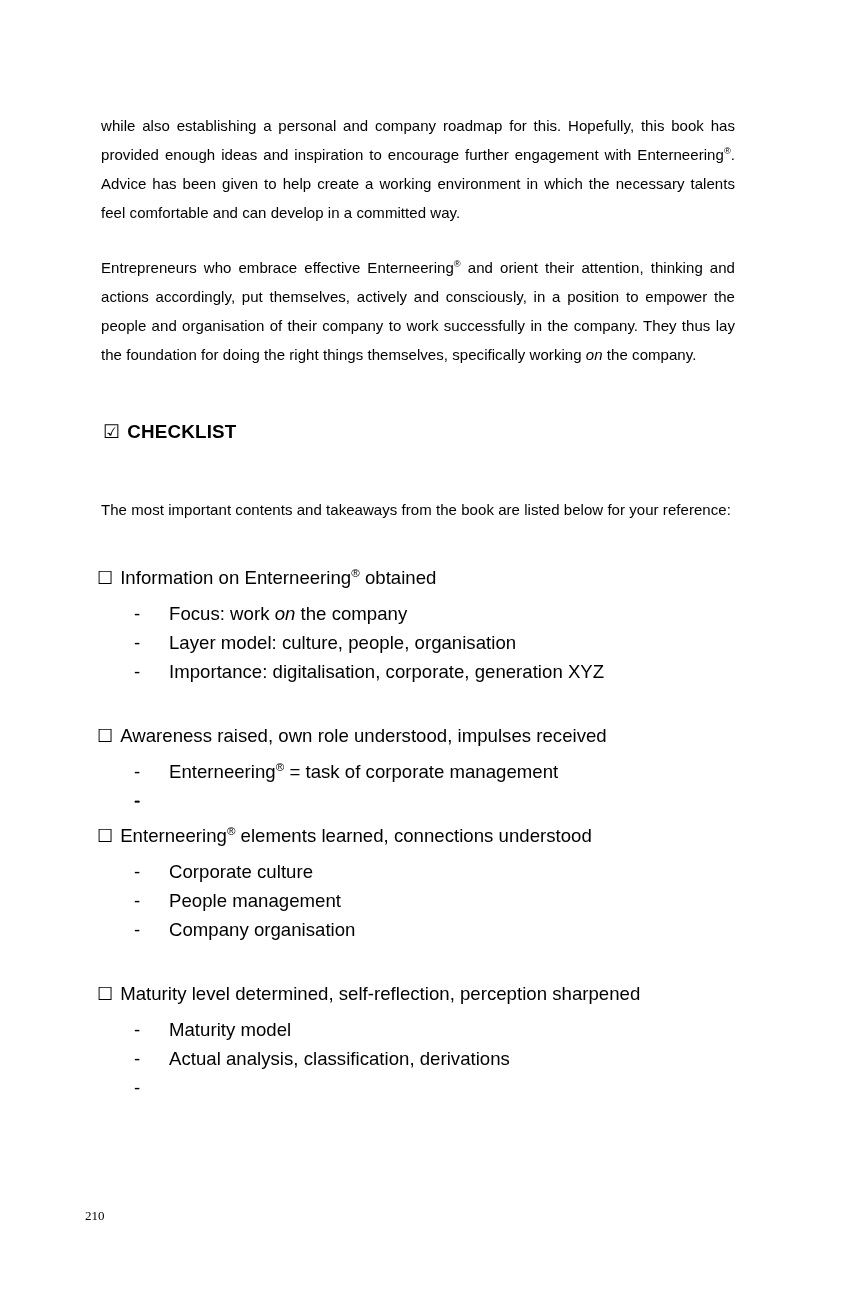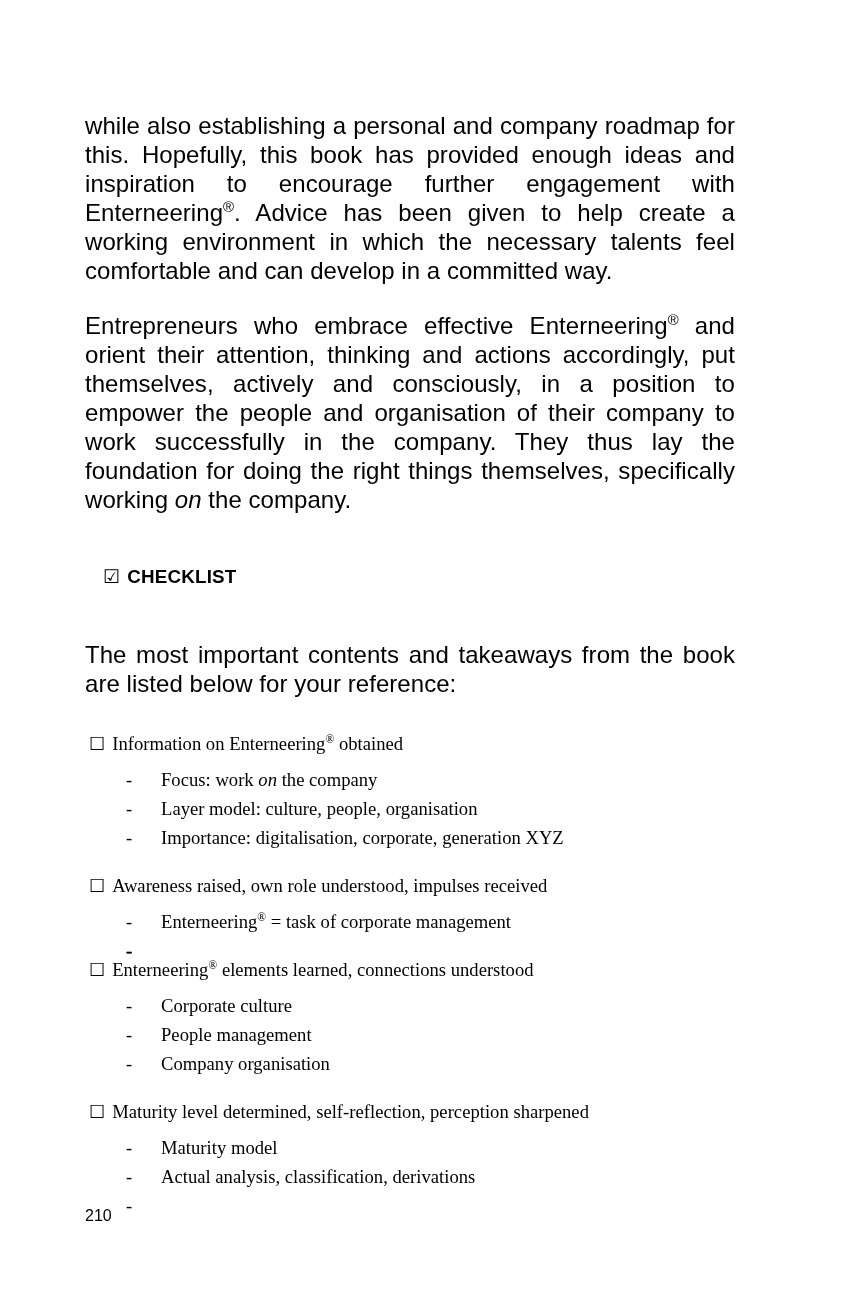--- a/index.html
+++ b/index.html
@@ -19,22 +19,22 @@
     overflow: hidden;
     box-sizing: border-box;
   }
   .content {
     position: absolute;
     left: 85px;
     top: 111px;
     width: 650px;
   }
   p.body-par {
-    margin: 0 0 0 0;
-    font-size: 24px;
+    margin: 0 0 0 16px;
+    font-size: 15px;
     line-height: 29px;
     text-align: justify;
     text-justify: inter-word;
     letter-spacing: 0.05px;
   }
   .par-gap {
     height: 26px;
   }
   .checklist-heading {
     font-size: 18.8px;
@@ -53,22 +53,21 @@
   .heading-gap-before {
     height: 30px;
   }
   .heading-gap-after {
     height: 31px;
   }
   .intro-gap {
     height: 27px;
   }
   .group {
-    margin: 4px;
-    font-family: Liberation Serif, serif;
+    margin: 12px;
   }
   .group-head {
     font-size: 18.6px;
     line-height: 29px;
     margin: 0;
     white-space: nowrap;
     letter-spacing: 0.02px;
   }
   .group-head .box-glyph {
     font-size: 18px;
@@ -105,22 +104,23 @@
     vertical-align: super;
     line-height: 0;
   }
   i.ital {
     font-style: italic;
   }
   .page-number {
     position: absolute;
     left: 85px;
     top: 1205px;
-    font-size: 16px;
+    font-size: 13px;
     line-height: 22px;
+    font-family: Liberation Serif, serif;
   }
 </style>
 </head>
 <body>
 
 <div class="page">
   <div class="content">
 
     <p class="body-par">while also establishing a personal and company roadmap for this. Hopefully, this book has provided enough ideas and inspiration to encourage further engagement with Enterneering<sup class="reg">®</sup>. Advice has been given to help create a working environment in which the necessary talents feel comfortable and can develop in a committed way.</p>
     <div class="par-gap"></div>

